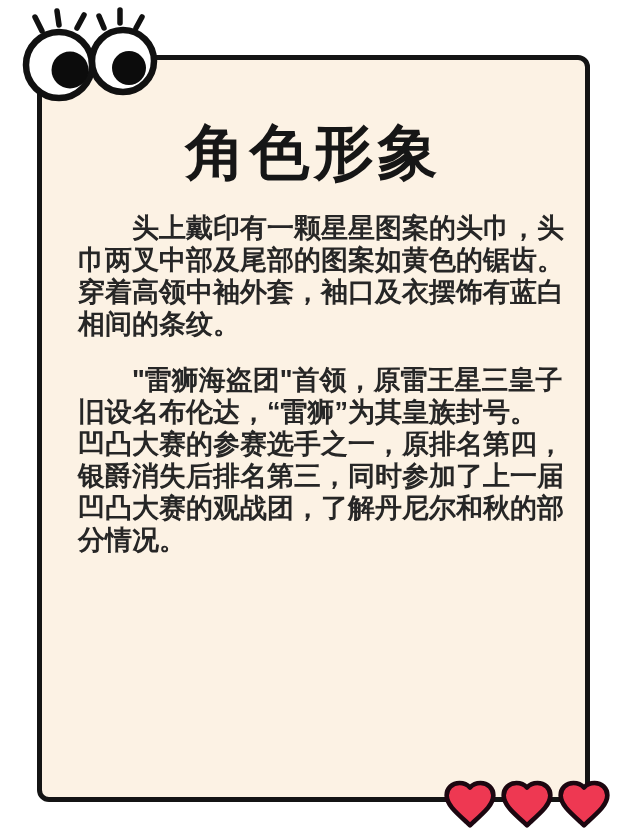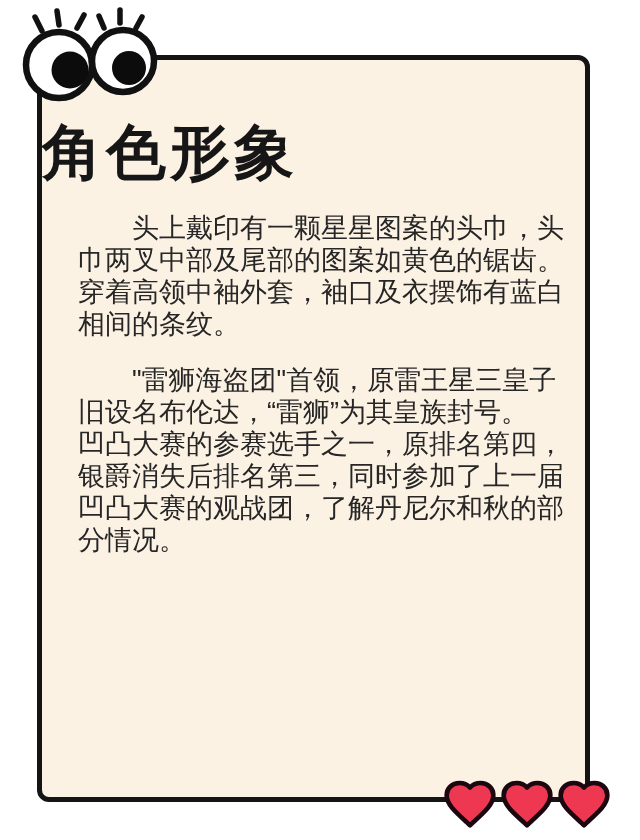--- a/index.html
+++ b/index.html
@@ -18,28 +18,30 @@
     position: absolute;
     left: 37px; top: 55px;
     width: 553px; height: 747px;
     background: #fcf2e4;
     border: 5px solid #141414;
     border-radius: 12px;
     z-index: 1;
   }
   .title {
     margin-top: 60px;
+    text-align: center;
     font-size: 60px;
     line-height: 66px;
     font-weight: bold;
     letter-spacing: 4px;
     color: #161616;
   }
   .content {
     margin: 26px 30px 16px 36px;
+    font-weight: bold;
   }
   .para {
     white-space: pre;
     font-size: 27px;
     line-height: 32px;
     color: #262626;
     margin-bottom: 24px;
   }
   .eyes {
     position: absolute;

